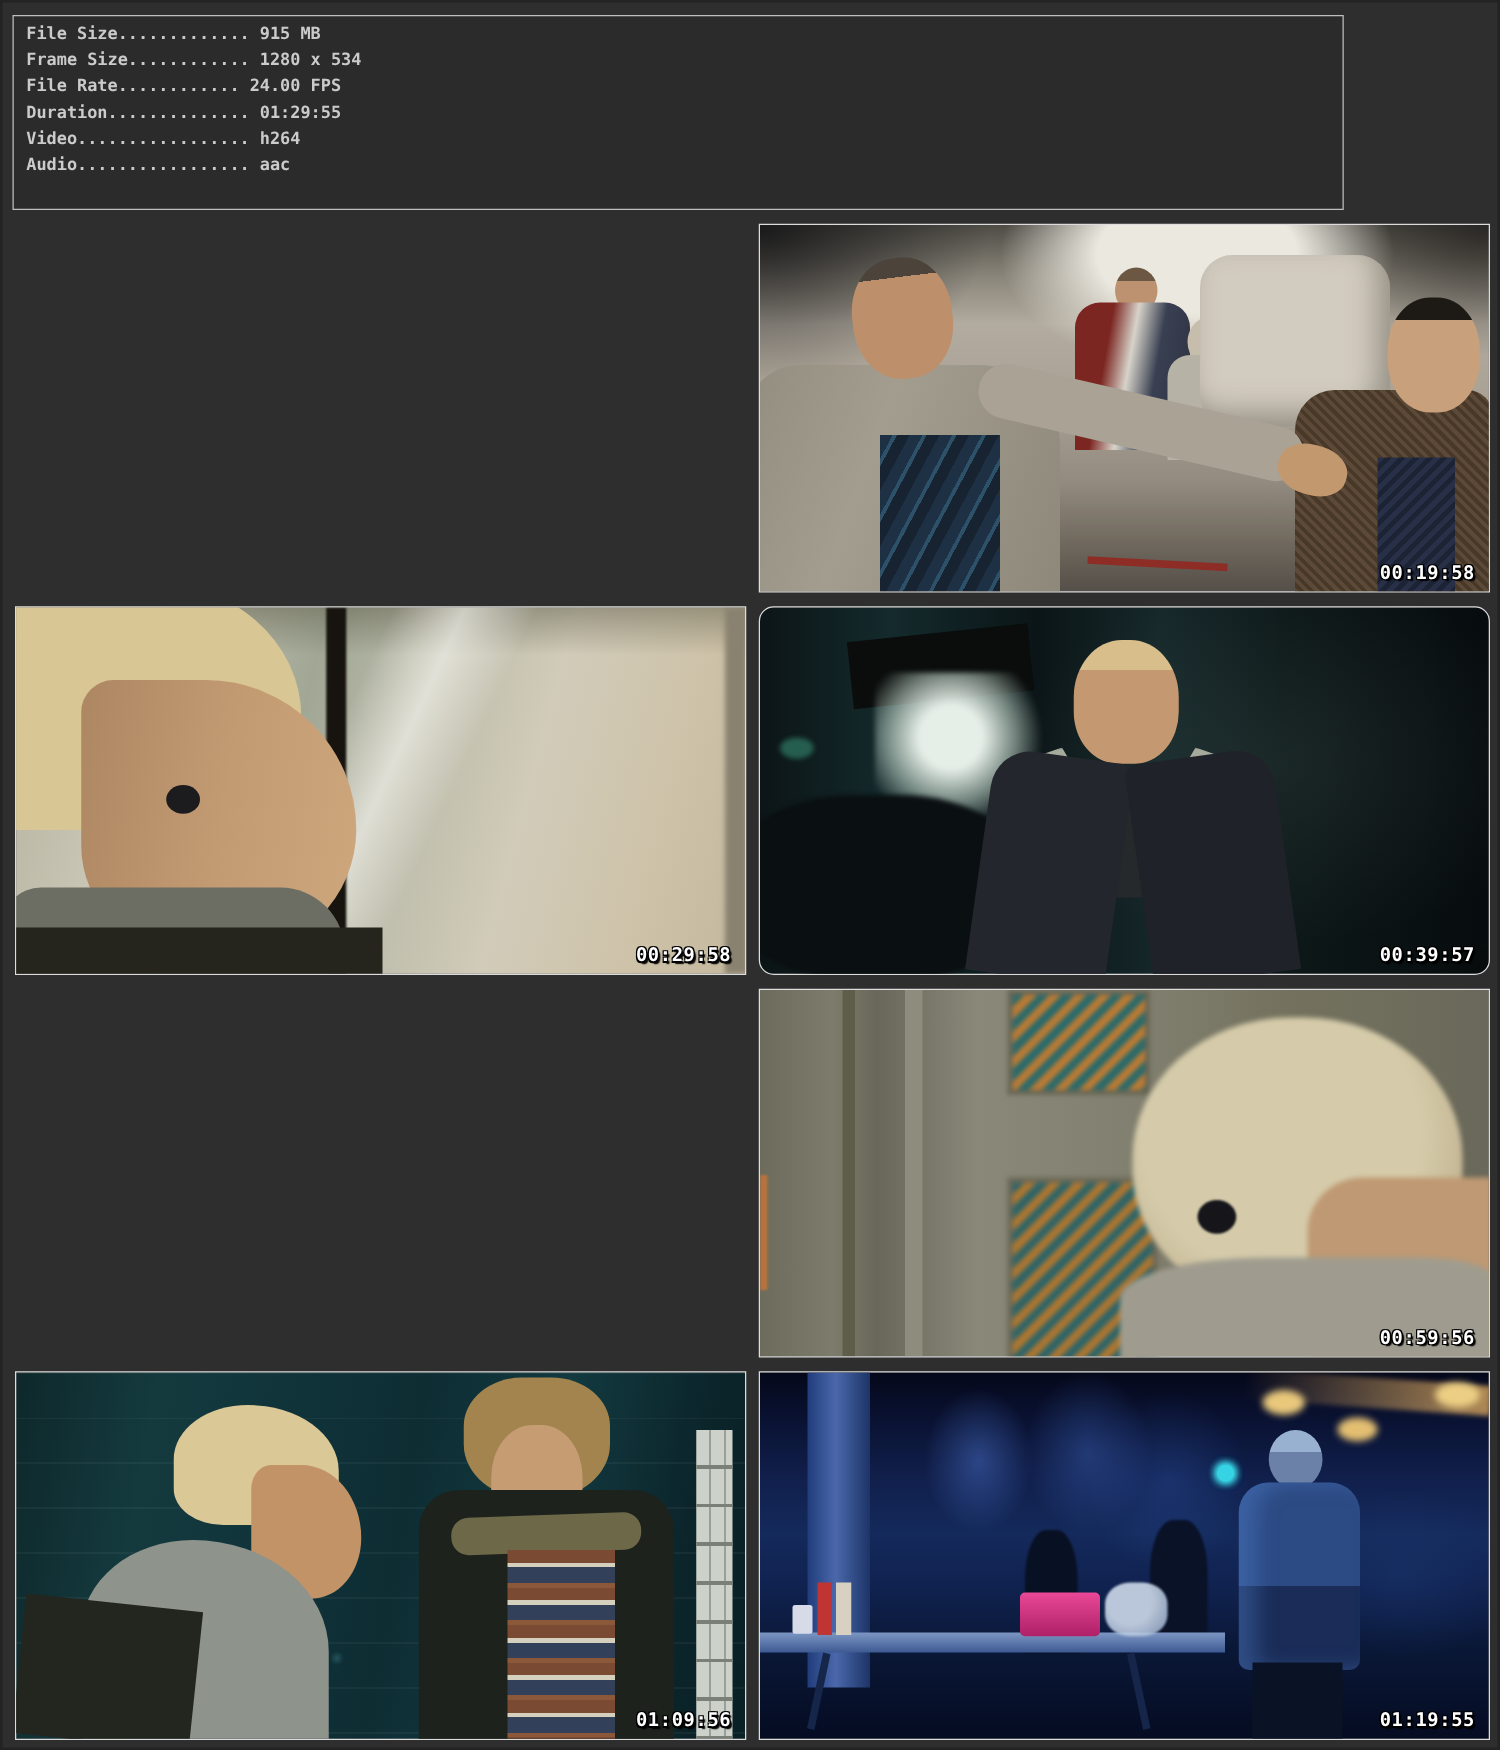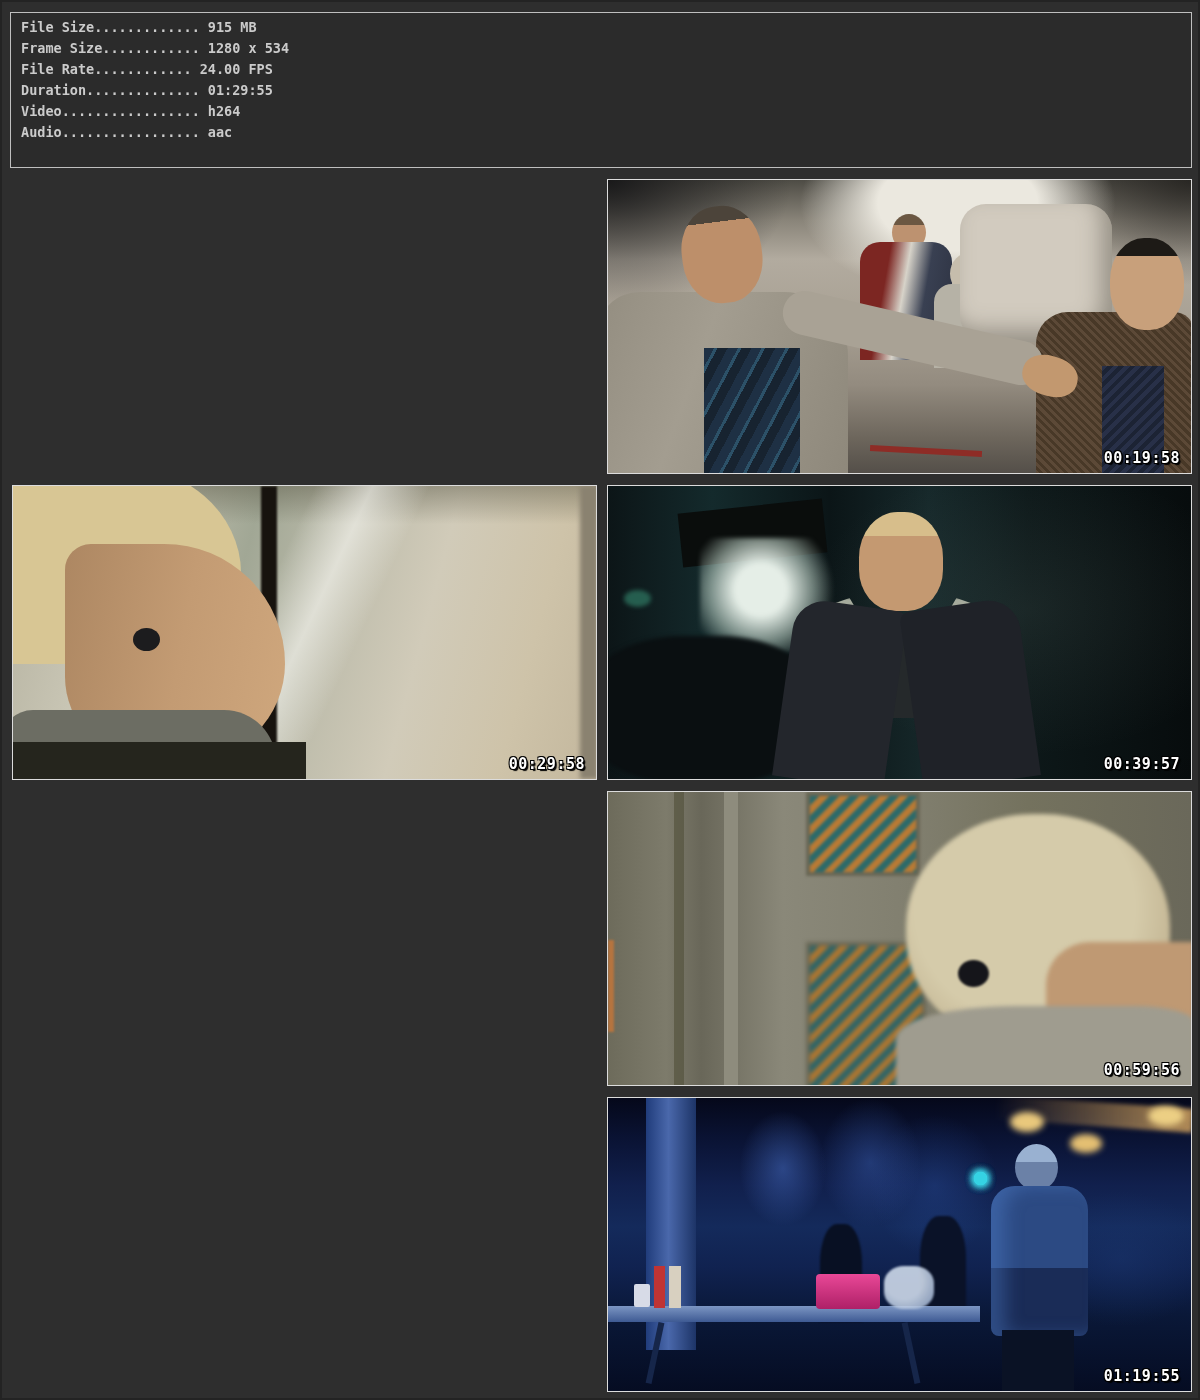--- a/index.html
+++ b/index.html
@@ -1,21 +1,21 @@
 <!DOCTYPE html>
 <html><head>
 <meta charset="utf-8">
 <style>
   html,body{margin:0;padding:0;background:#1c1c1c;}
   #page{position:relative;width:1200px;height:1400px;background:#2e2e2e;
         border:2px solid #232323;box-sizing:border-box;overflow:hidden;
         font-family:"DejaVu Sans Mono",monospace;}
 
   
-  #info-box{position:absolute;left:8px;top:10px;width:1182px;height:156px;
+  #info-box{position:absolute;left:8px;top:10px;width:1065px;height:156px;
             border:1px solid #bfbfbf;box-sizing:border-box;background:#2b2b2b;
             padding:4px 0 0 10px;}
   .info-row{height:21px;line-height:21px;font-weight:bold;font-size:13.5px;
             color:#cbcbcb;white-space:pre;}
   .info-row .val{padding-left:8px;}
 
   
   .shot{position:absolute;width:585px;height:295px;border:1px solid #dcdcdc;
         box-sizing:border-box;overflow:hidden;background:#0d0d0d;}
   .c1{left:10px;} .c2{left:605px;}
@@ -92,21 +92,21 @@
   .s3-face{left:52px;top:58px;width:220px;height:218px;border-radius:12% 56% 46% 40%;
            background:linear-gradient(100deg,#ad8762 0%,#c39b73 52%,#cfa77d 100%);}
   .s3-earbud{left:120px;top:142px;width:27px;height:23px;background:#1c1c1e;border-radius:50%;}
   .s3-hoodie{left:-12px;top:224px;width:275px;height:72px;background:#6c6d63;border-radius:32px 52px 0 0;}
   .s3-jacket{left:-12px;top:256px;width:305px;height:40px;background:#25251d;}
 
   
   #s4{background:
       radial-gradient(ellipse 130% 120% at 50% 45%, transparent 52%, rgba(0,0,0,.6) 100%),
       radial-gradient(ellipse 320px 210px at 72% 42%, rgba(150,175,165,.10), transparent 70%),
-      linear-gradient(90deg,#0c1517 0%,#142a2c 18%,#0b1517 38%,#16282a 55%,#0d1819 72%,#070c0d 100%);}
+      linear-gradient(90deg,#0c1517 0%,#142a2c 18%,#0b1517 38%,#16282a 55%,#0d1819 72%,#070c0d 100%); border-radius: 12px;}
   .s4-flag{left:72px;top:20px;width:145px;height:54px;background:#0a0d0c;transform:rotate(-6deg);}
   .s4-light{left:92px;top:52px;width:135px;height:115px;filter:blur(2px);
             background:radial-gradient(circle at 45% 45%,#e5eee7 0 26%,rgba(188,209,197,.55) 54%,transparent 75%);}
   .s4-bokeh{left:16px;top:104px;width:27px;height:17px;background:#2a6a58;border-radius:50%;filter:blur(2px);opacity:.85;}
   .s4-moto{left:-24px;top:150px;width:235px;height:148px;background:#0a0f11;border-radius:42%;filter:blur(2px);}
   .s4-hood{left:206px;top:112px;width:178px;height:104px;filter:blur(1px);
            background:linear-gradient(180deg,#a7ac9e,#899083);
            clip-path:polygon(0 12%,20% 0,50% 88%,80% 0,100% 12%,100% 100%,0 100%);}
   .s4-shirt{left:260px;top:128px;width:70px;height:104px;background:#25292b;}
   .s4-head{left:251px;top:26px;width:84px;height:99px;border-radius:46% 46% 42% 42%;
@@ -266,20 +266,33 @@
     <div class="s6-artT"></div>
     <div class="s6-artB"></div>
     <div class="s6-head"></div>
     <div class="s6-face"></div>
     <div class="s6-earbud"></div>
     <div class="s6-hoodie"></div>
     <div class="s6-sliver"></div>
     <span class="ts">00:59:56</span>
   </div>
 
+  <div class="shot c1 r4" id="s7" title="Blond man in profile facing taller man in patterned sweater by dark green court glass">
+    <div class="s7-post"></div>
+    <div class="s7-lhair"></div>
+    <div class="s7-lface"></div>
+    <div class="s7-lhood"></div>
+    <div class="s7-ljacket"></div>
+    <div class="s7-rhair"></div>
+    <div class="s7-rface"></div>
+    <div class="s7-rbody"></div>
+    <div class="s7-collar"></div>
+    <div class="s7-sweater"></div>
+    <span class="ts">01:09:56</span>
+  </div>
 
   <div class="shot c2 r4" id="s8" title="Night scene in blue light; man in jacket stands near folding table with pink box and bottles">
     <div class="s8-pillar"></div>
     <div class="s8-beam"></div>
     <div class="s8-lamp1"></div>
     <div class="s8-lamp2"></div>
     <div class="s8-lamp3"></div>
     <div class="s8-dots">
       <div class="s8-dot"></div>
       <div class="s8-dot"></div>

